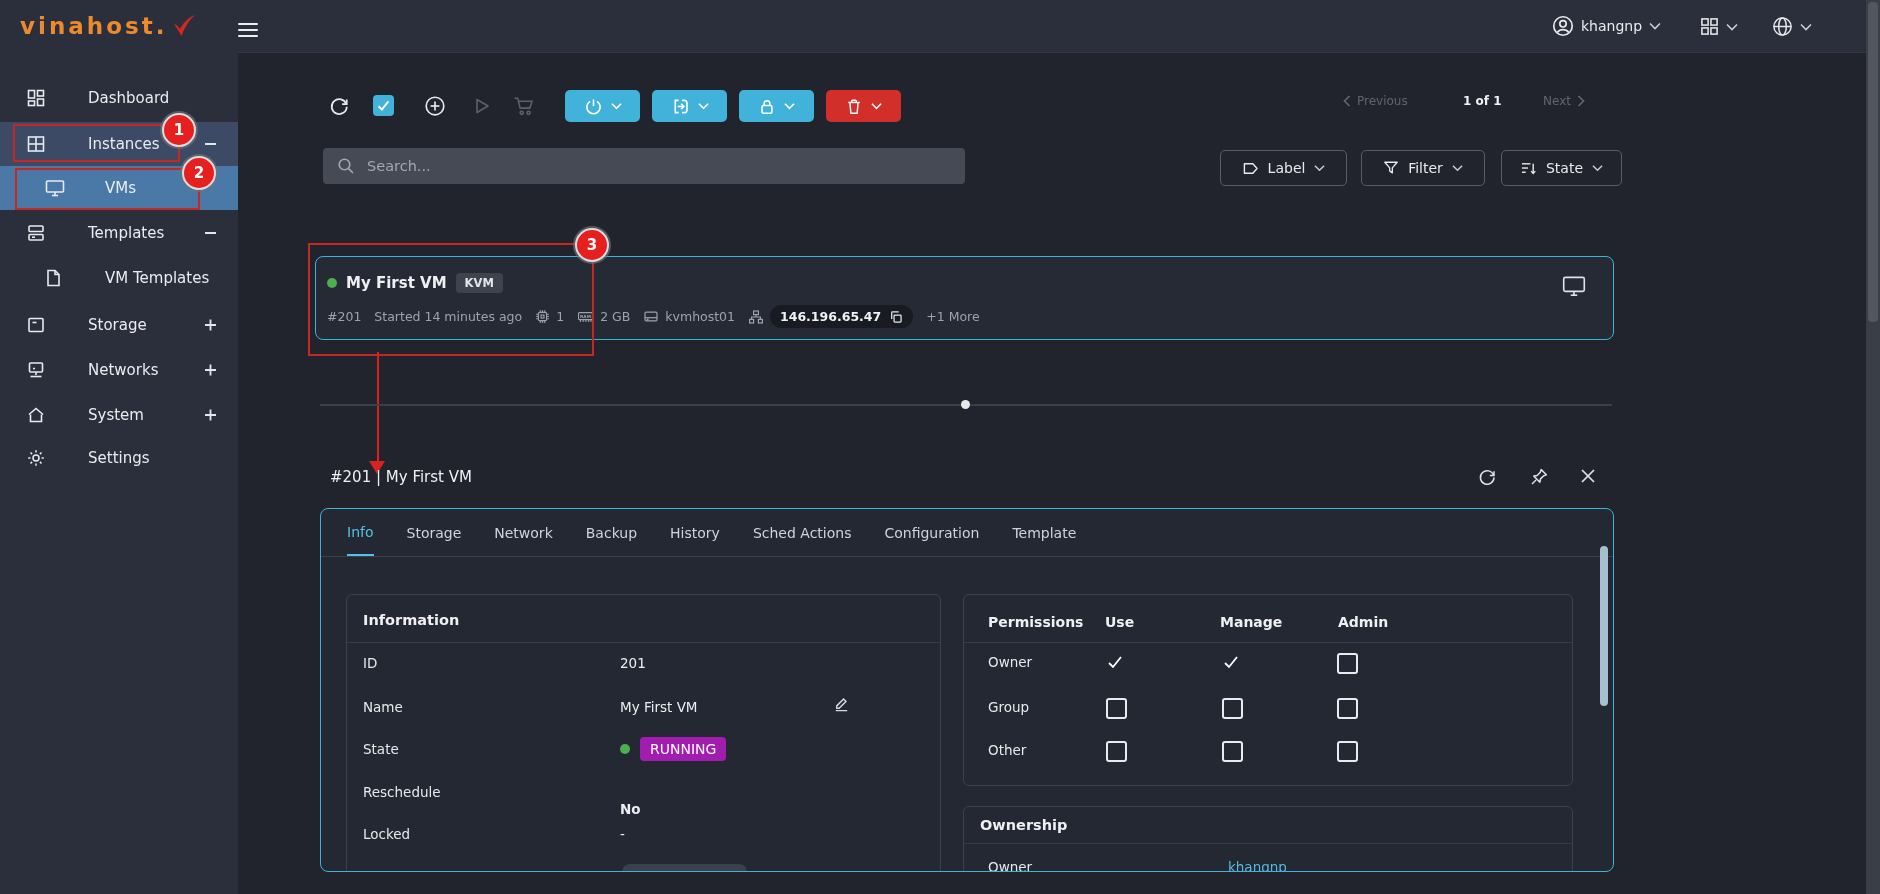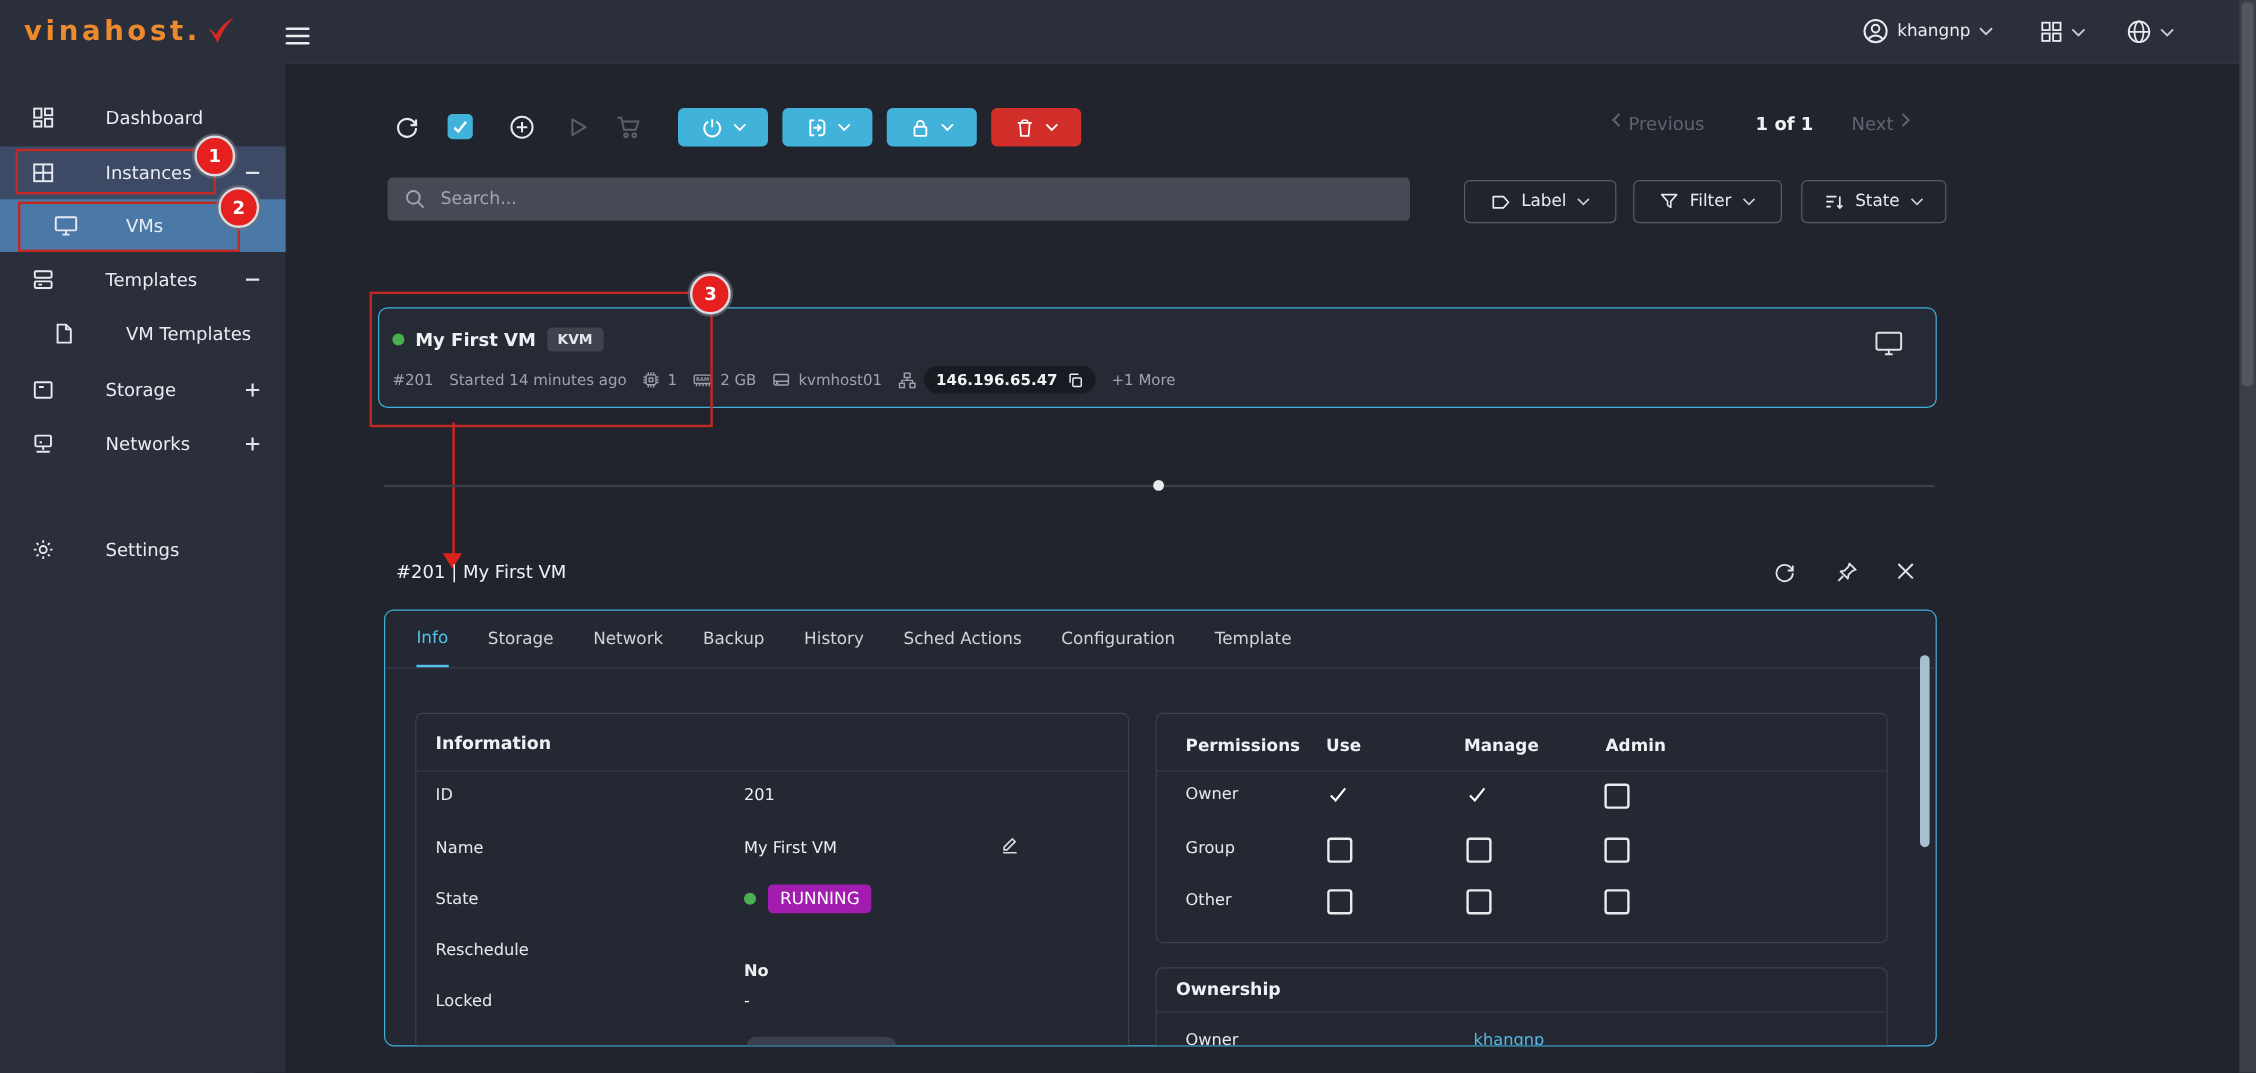--- a/index.html
+++ b/index.html
@@ -29,25 +29,25 @@
       border:2px solid #d9dce0;box-shadow:0 0 0 2px rgba(110,115,125,.65);color:#fff;font-weight:bold;
       font-size:15px;display:flex;align-items:center;justify-content:center;pointer-events:none;z-index:30}
   
   .t-icon{position:absolute;color:#e6e9ee;cursor:pointer}
   .t-icon.dim{color:#5b606c}
   .tbtn{position:absolute;top:90px;width:75px;height:32px;border-radius:5px;background:#41b3db;
       display:flex;align-items:center;justify-content:center;gap:8px;color:#fff;cursor:pointer}
   .tbtn.red{background:#d22f2a}
   .selbox{position:absolute;width:21px;height:21px;background:#41b3db;border-radius:4px;
       display:flex;align-items:center;justify-content:center;cursor:pointer}
-  #search{position:absolute;left:323px;top:148px;width:852px;height:36px;background:#454a55;border-radius:4px;display:flex;align-items:center}
+  #search{position:absolute;left:323px;top:148px;width:642px;height:36px;background:#454a55;border-radius:4px;display:flex;align-items:center}
   #search input{flex:1;background:transparent;border:none;outline:none;color:#dfe3e8;font-size:14.5px;
       font-family:"DejaVu Sans","Liberation Sans",sans-serif}
   #search input::placeholder{color:#a2a7b1}
-  .pag{position:absolute;top:94px;font-size:15px;display:flex;align-items:flex-start;gap:6px}
+  .pag{position:absolute;top:94px;font-size:12px;display:flex;align-items:center;gap:6px}
   .pag.mut{color:#5e6572;cursor:pointer}
   .fbtn{position:absolute;top:150px;height:34px;border:1px solid #565c68;border-radius:5px;background:transparent;
       display:flex;align-items:center;justify-content:center;gap:9px;color:#e8eaee;font-size:14px;cursor:pointer}
   
   #vmcard{position:absolute;left:315px;top:256px;width:1297px;height:82px;background:#262a35;
       border:1.5px solid #3fb2da;border-radius:8px;cursor:pointer}
   .vrow1{position:absolute;left:11px;top:16px;display:flex;align-items:center;gap:9px}
   .vrow2{position:absolute;left:11px;top:48px;display:flex;align-items:center;gap:13px;color:#9da3ae;font-size:12.5px}
   .dot-green{width:10px;height:10px;border-radius:50%;background:#4caf50}
   .kvm-badge{background:#3e434e;color:#e2e5ea;font-size:11.5px;font-weight:bold;padding:3px 9px;border-radius:4px}
@@ -225,20 +225,35 @@
         </svg>
       </span>
     <span class="s-label">Networks</span>
     <span class="s-suffix">
         <svg width="15" height="15" viewBox="0 0 15 15" stroke="currentColor" stroke-width="1.8">
           <line x1="2" y1="7.5" x2="13" y2="7.5"></line>
           <line x1="7.5" y1="2" x2="7.5" y2="13"></line>
         </svg>
       </span>
   </div>
+  <div class="side-item" style="top:341px">
+    <span class="s-icon">
+        <svg width="20" height="20" viewBox="0 0 20 20" fill="none" stroke="currentColor" stroke-width="1.6">
+          <path d="M3 9.5 L10 3.5 L17 9.5"></path>
+          <path d="M4.5 9.5 V16.5 H15.5 V9.5"></path>
+        </svg>
+      </span>
+    <span class="s-label">System</span>
+    <span class="s-suffix">
+        <svg width="15" height="15" viewBox="0 0 15 15" stroke="currentColor" stroke-width="1.8">
+          <line x1="2" y1="7.5" x2="13" y2="7.5"></line>
+          <line x1="7.5" y1="2" x2="7.5" y2="13"></line>
+        </svg>
+      </span>
+  </div>
   <div class="side-item" style="top:384px">
     <span class="s-icon">
         <svg width="20" height="20" viewBox="0 0 20 20" fill="none" stroke="currentColor" stroke-width="1.5">
           <circle cx="10" cy="10" r="3"></circle>
           <path d="M10 2.2v2.2M10 15.6v2.2M2.2 10h2.2M15.6 10h2.2M4.5 4.5l1.6 1.6M13.9 13.9l1.6 1.6M15.5 4.5l-1.6 1.6M6.1 13.9l-1.6 1.6"></path>
         </svg>
       </span>
     <span class="s-label">Settings</span>
   </div>
 </div>

